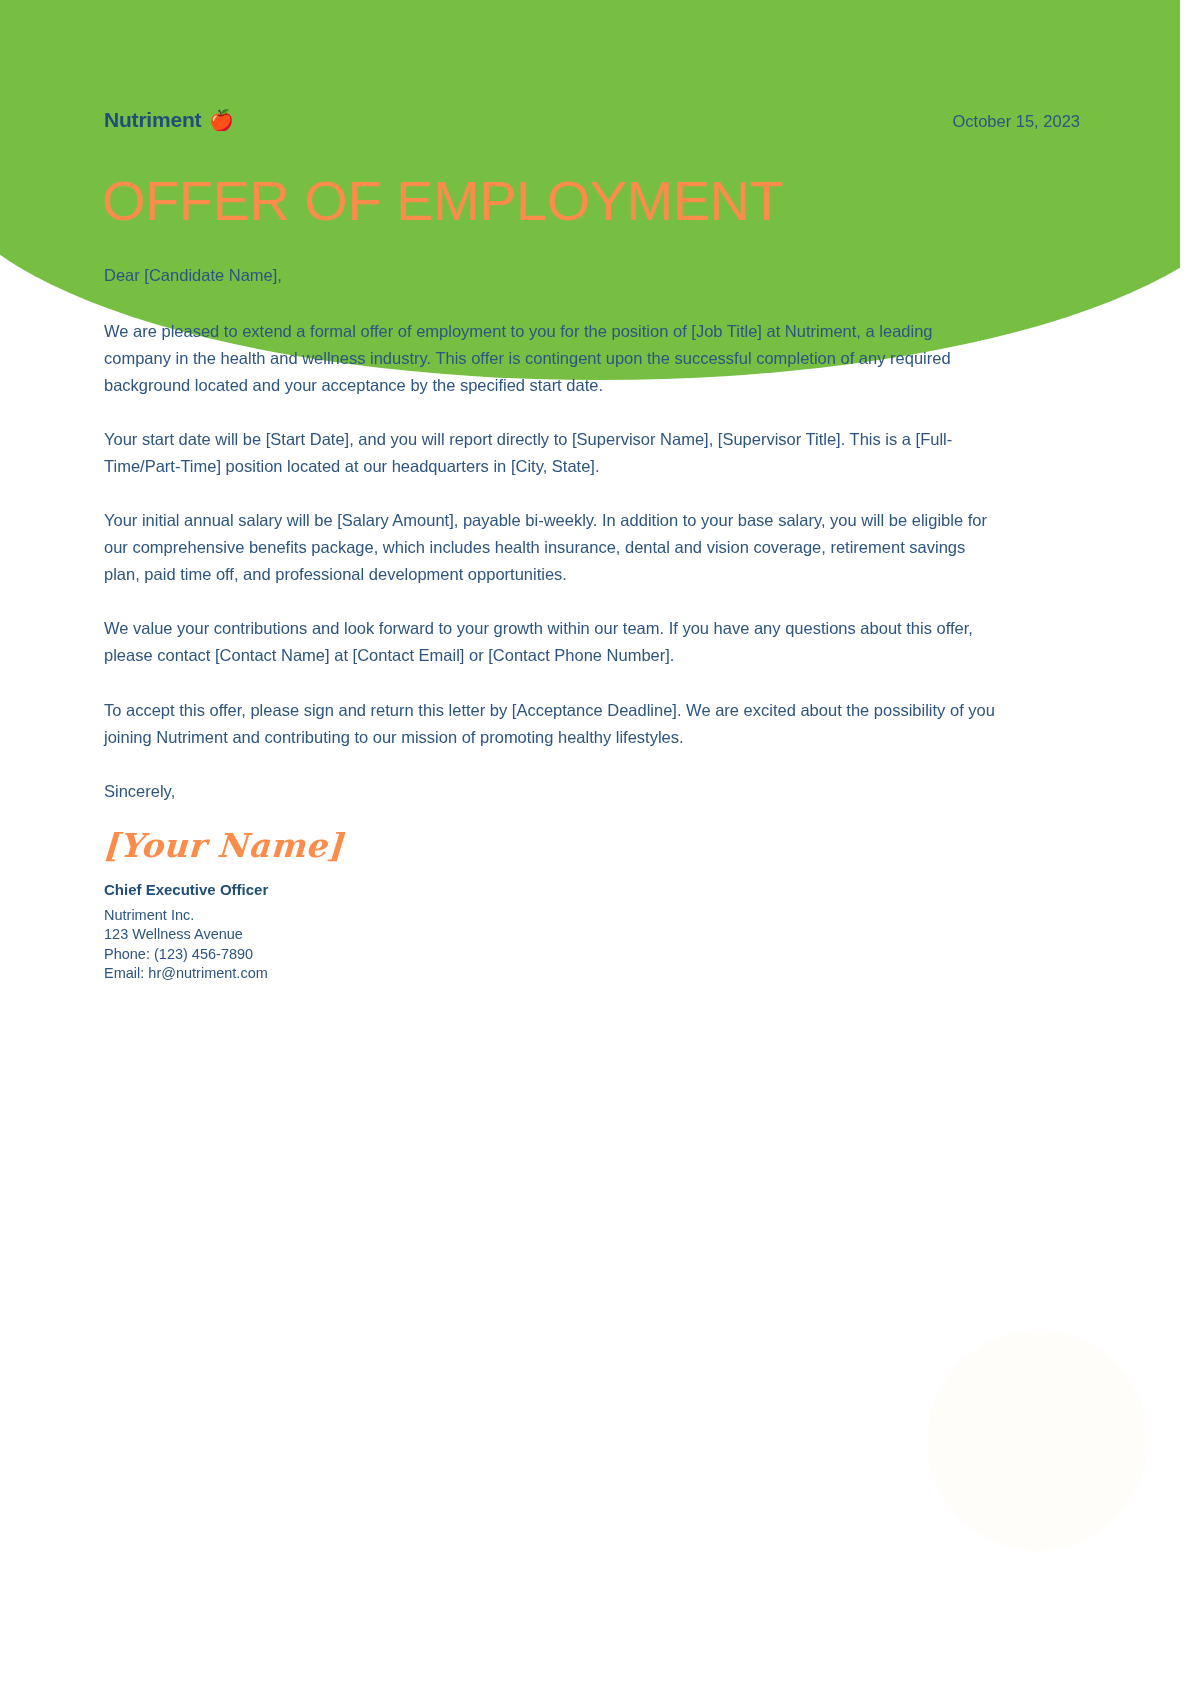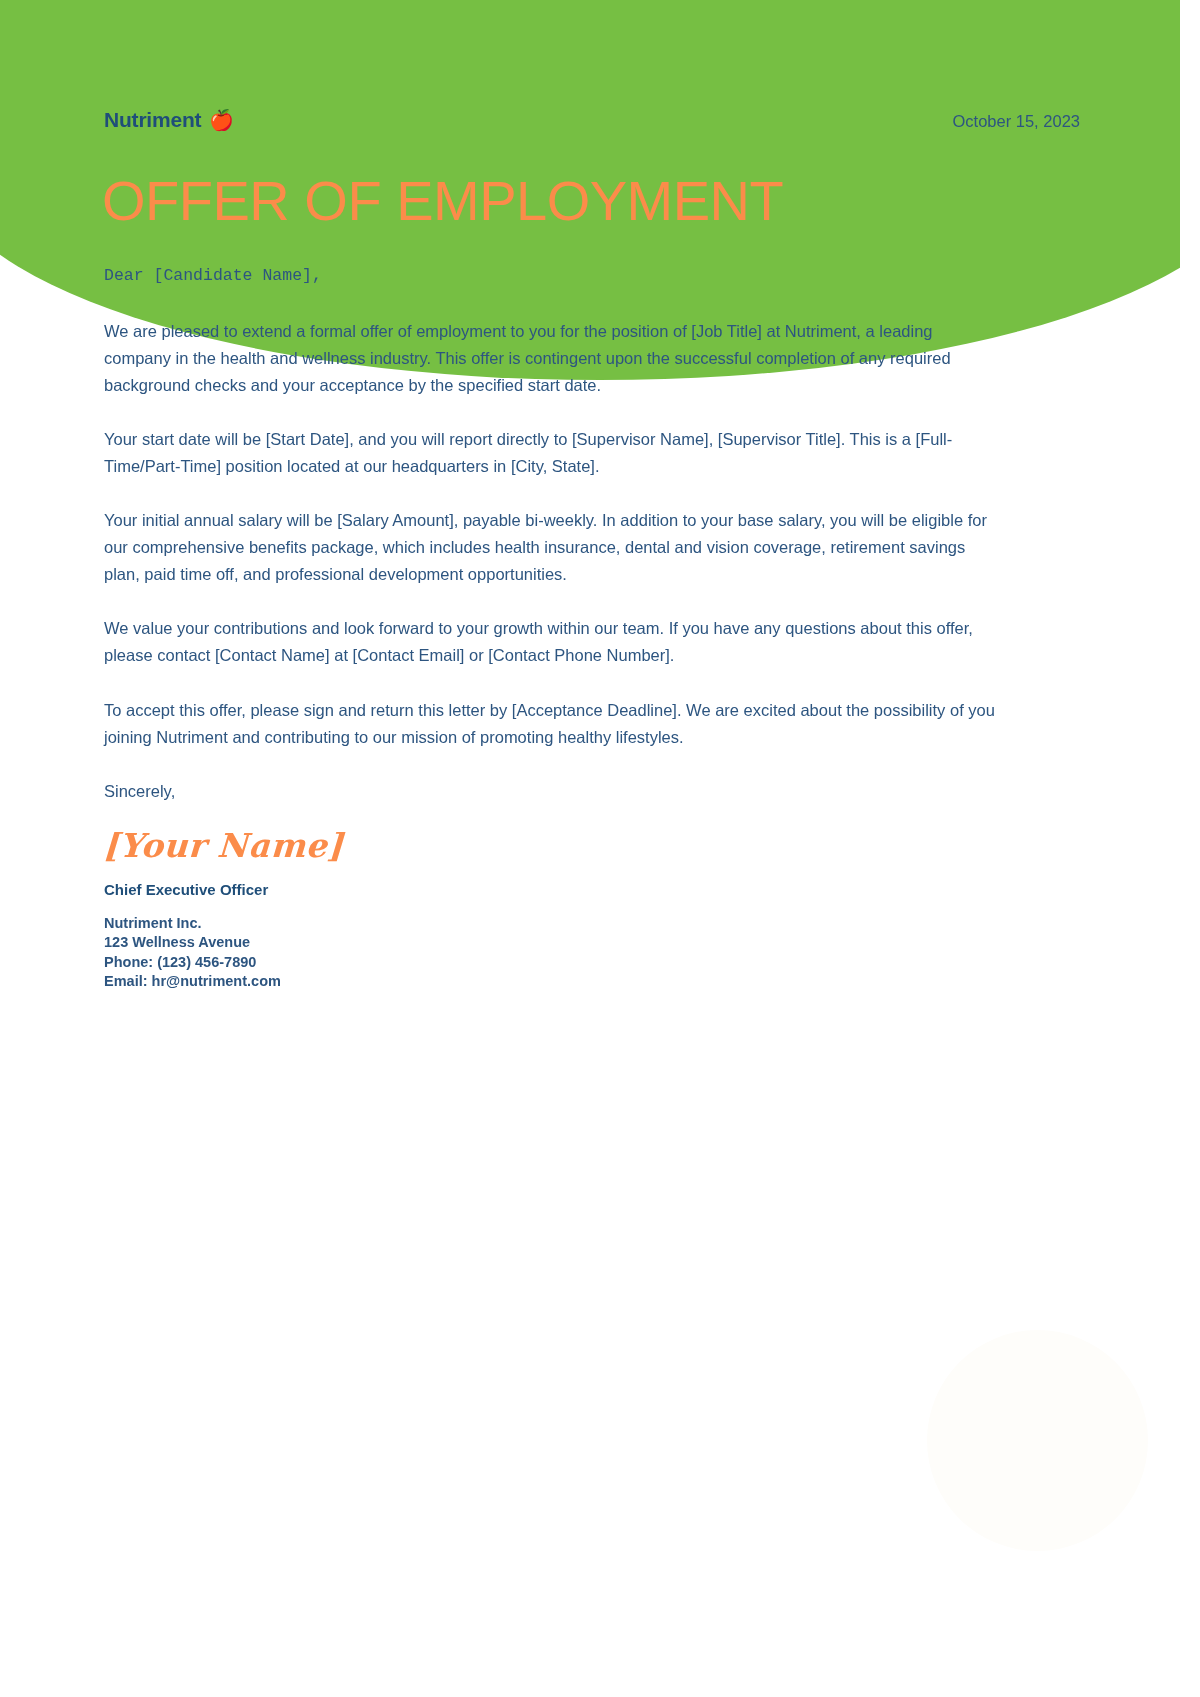--- a/index.html
+++ b/index.html
@@ -109,21 +109,21 @@
   }
 
   .salutation,
   .para,
   .closing {
     font-size: 16.5px;
     line-height: 1.64;
     color: #2d5580;
   }
 
-  .salutation { margin-bottom: 29px; font-family: Liberation Mono, monospace; }
+  .salutation { margin-bottom: 29px; }
   .para { margin-bottom: 27px; }
   .closing { margin-bottom: 8px; }
 
   
   .signature-block {
     position: absolute;
     left: 104px;
     top: 828px;
     width: 520px;
   }
@@ -142,22 +142,21 @@
   }
 
   .signer-title {
     margin-top: 17px;
     font-size: 15px;
     font-weight: bold;
     color: #1f4e79;
   }
 
   .contact-lines {
-    margin-top: 16px;
-    font-weight: bold;
+    margin-top: 8px;
   }
   .contact-line {
     font-size: 14.5px;
     line-height: 1.32;
     color: #2d5580;
   }
 </style>
 </head>
 <body>
 
@@ -174,21 +173,21 @@
         <span>Nutriment</span>
         <span class="brand-mark">🍎</span>
       </div>
       <div class="letter-date">October 15, 2023</div>
     </div>
 
     <h1 class="doc-title">OFFER OF EMPLOYMENT</h1>
 
     <div class="body-block">
       <p class="salutation">Dear [Candidate Name],</p>
-      <p class="para">We are pleased to extend a formal offer of employment to you for the position of [Job Title] at Nutriment, a leading company in the health and wellness industry. This offer is contingent upon the successful completion of any required background checks and your acceptance by the specified start date.</p>
+      <p class="para">We are pleased to extend a formal offer of employment to you for the position of [Job Title] at Nutriment, a leading company in the health and wellness industry. This offer is contingent upon the successful completion of any required background located and your acceptance by the specified start date.</p>
       <p class="para">Your start date will be [Start Date], and you will report directly to [Supervisor Name], [Supervisor Title]. This is a [Full-Time/Part-Time] position located at our headquarters in [City, State].</p>
       <p class="para">Your initial annual salary will be [Salary Amount], payable bi-weekly. In addition to your base salary, you will be eligible for our comprehensive benefits package, which includes health insurance, dental and vision coverage, retirement savings plan, paid time off, and professional development opportunities.</p>
       <p class="para">We value your contributions and look forward to your growth within our team. If you have any questions about this offer, please contact [Contact Name] at [Contact Email] or [Contact Phone Number].</p>
       <p class="para">To accept this offer, please sign and return this letter by [Acceptance Deadline]. We are excited about the possibility of you joining Nutriment and contributing to our mission of promoting healthy lifestyles.</p>
       <p class="closing">Sincerely,</p>
     </div>
 
     <div class="signature-block">
       <div class="signature-script">[Your Name]</div>
       <div class="signer-title">Chief Executive Officer</div>

